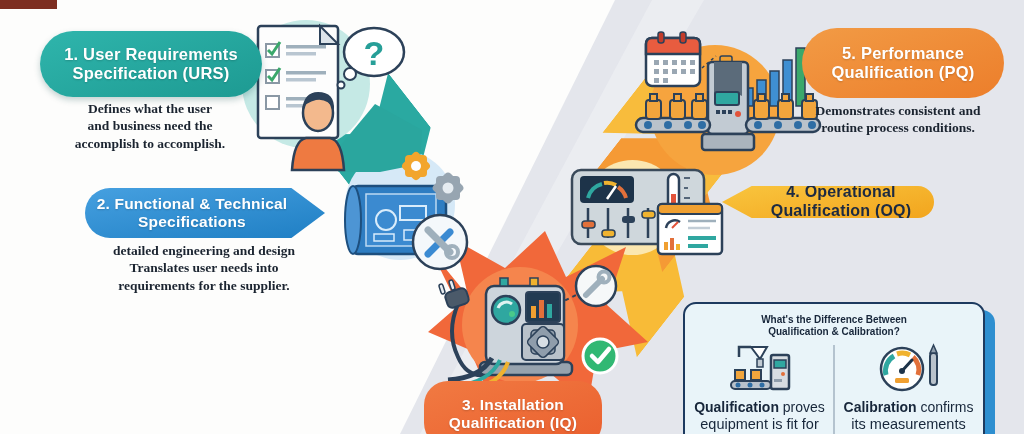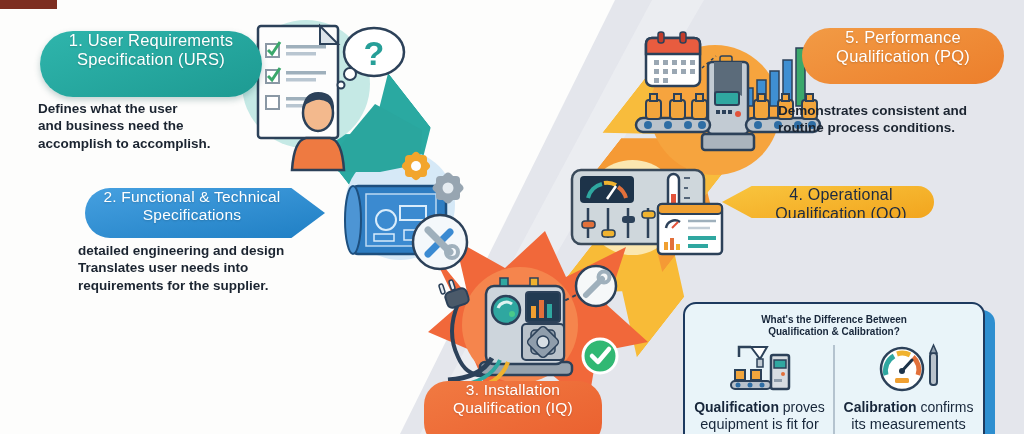--- a/index.html
+++ b/index.html
@@ -4,22 +4,22 @@
 <style>
   html,body{margin:0;padding:0;background:#ffffff;}
   #stage{
     position:relative;width:1024px;height:434px;overflow:hidden;
     font-family:"Liberation Sans",sans-serif;background:#fdfdfc;
   }
   #stage *{box-sizing:border-box;}
   .abs{position:absolute;}
   
   .banner{
-    position:absolute;display:flex;flex-direction:column;
-    text-align:center;font-weight:normal;line-height:1.18;letter-spacing:.2px;
+    position:absolute;display:flex;flex-direction:column;justify-content:center;
+    text-align:center;font-weight:bold;line-height:1.18;letter-spacing:.2px;
     text-shadow:0 1px 2px rgba(0,0,0,.18);z-index:6;
   }
   .banner .bl{white-space:nowrap;}
   .banner-urs{
     left:40px;top:31px;width:222px;height:66px;border-radius:34px;
     background:linear-gradient(160deg,#2fb5ac,#1d9a92);color:#fff;font-size:16.5px;
     box-shadow:0 3px 6px rgba(20,80,80,.25);
   }
   .banner-fts{
     left:85px;top:188px;width:240px;height:50px;color:#fff;font-size:15.5px;
@@ -33,27 +33,27 @@
     background:linear-gradient(160deg,#f17a42,#ea5f2e);color:#fff;font-size:15.5px;
   }
   .banner-oq{
     left:722px;top:186px;width:212px;height:32px;color:#1c2a42;font-size:16px;
     background:linear-gradient(170deg,#f9c53e,#f2a51e);
     border-radius:0 26px 26px 0;
     clip-path:polygon(14% 0,100% 0,100% 100%,14% 100%,0 50%);
     padding-left:26px;text-shadow:none;
   }
   .banner-pq{
-    left:802px;top:28px;width:202px;height:56px;border-radius:36px;
+    left:802px;top:28px;width:202px;height:70px;border-radius:36px;
     background:linear-gradient(160deg,#f29b45,#ec7e2b);color:#fff;font-size:16.5px;
   }
   
   .desc{
-    position:absolute;text-align:left;font-size:13.5px;font-weight:600;
-    color:#1b2430;line-height:1.28;z-index:6;
+    position:absolute;text-align:center;font-size:13.5px;font-weight:600;
+    color:#1b2430;line-height:1.28;z-index:6;font-family:Liberation Serif, serif;
   }
   .desc div{white-space:nowrap;}
   
   .chev{
     position:absolute;z-index:1;
     clip-path:polygon(50% 0%,100% 36%,100% 100%,50% 64%,0% 100%,0% 36%);
   }
   .blob{position:absolute;border-radius:50%;z-index:1;}
   .icon-layer{position:absolute;z-index:3;}
   

